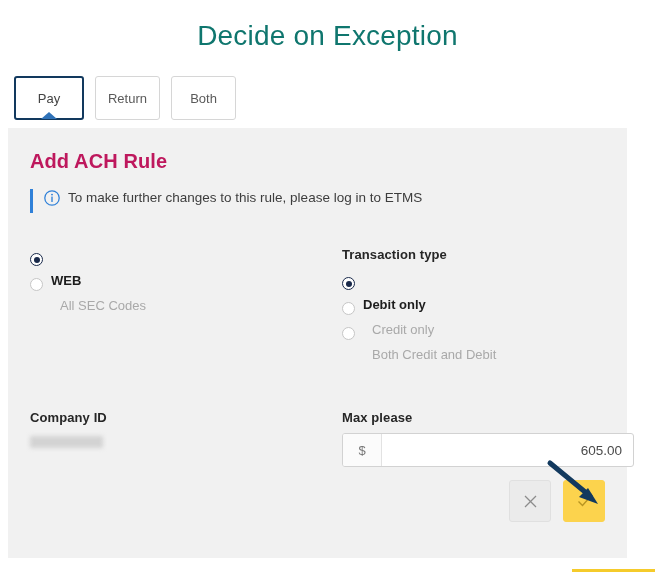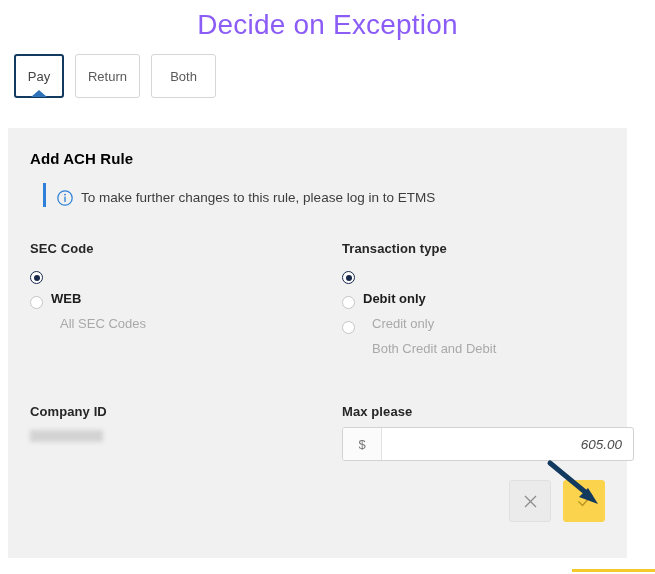--- a/index.html
+++ b/index.html
@@ -14,36 +14,36 @@
     -webkit-font-smoothing: antialiased;
     overflow: hidden;
     position: relative;
   }
 
   
   .page-title {
     text-align: center;
     font-size: 28px;
     font-weight: 300;
-    color: #8b5cf6;
+    color: #0f766e;
     letter-spacing: 0.2px;
     padding-top: 5px;
-    margin: 0;
+    margin: 11px;
     line-height: 40px;
   }
 
   
   .decision-bar {
     display: flex;
     gap: 11px;
     padding: 9px 0 0 14px;
   }
   .decision-btn {
     position: relative;
-    width: 50px;
+    width: 70px;
     height: 44px;
     background: #ffffff;
     border: 1px solid #d6d6d6;
     border-radius: 3px;
     font-family: "Liberation Sans", sans-serif;
     font-size: 13px;
     color: #5a5a5a;
     cursor: pointer;
     padding: 0;
     display: flex;
@@ -73,34 +73,33 @@
     position: absolute;
     left: 8px;
     top: 128px;
     width: 619px;
     height: 430px;
     background: #f1f1f1;
     box-sizing: border-box;
     padding: 22px 22px 0 22px;
   }
   .panel-title {
-    font-size: 15px;
+    font-size: 20px;
     font-weight: bold;
-    color: #000000;
+    color: #be185d;
     margin: 0 0 4px 0;
     letter-spacing: 0.1px;
   }
 
   
   .info-banner {
     display: flex;
-    align-items: flex-end;
+    align-items: flex-start;
     margin-top: 16px;
     padding-left: 0;
-    margin-left: 13px;
   }
   .info-bar {
     width: 3px;
     height: 24px;
     background: #2f80d8;
     flex: none;
     margin-right: 10px;
   }
   .info-icon {
     flex: none;
@@ -222,21 +221,20 @@
     color: #777777;
   }
   .amount-value {
     flex: 1;
     display: flex;
     align-items: center;
     justify-content: flex-end;
     padding-right: 11px;
     font-size: 13.5px;
     color: #4a4a4a;
-    font-style: italic;
   }
 
   
   .action-row {
     position: absolute;
     right: 22px;
     bottom: 36px;
     display: flex;
     gap: 12px;
   }
@@ -306,21 +304,20 @@
       <circle cx="10" cy="10" r="8" fill="none" stroke="#2f80d8" stroke-width="1.4"></circle>
       <circle cx="10" cy="6.2" r="1.05" fill="#2f80d8"></circle>
       <rect x="9.25" y="8.4" width="1.5" height="6" fill="#2f80d8"></rect>
     </svg>
     <span class="info-text">To make further changes to this rule, please log in to ETMS</span>
   </div>
 
   <div class="form-row">
 
     <div class="col-left">
-      <div class="field-label">SEC Code</div>
 
       <div class="radio-item checked">
         <span class="radio-mark"></span>
         <span class="radio-label">WEB</span>
       </div>
 
       <div class="radio-item disabled">
         <span class="radio-mark"></span>
         <span class="radio-label">All SEC Codes</span>
       </div>

